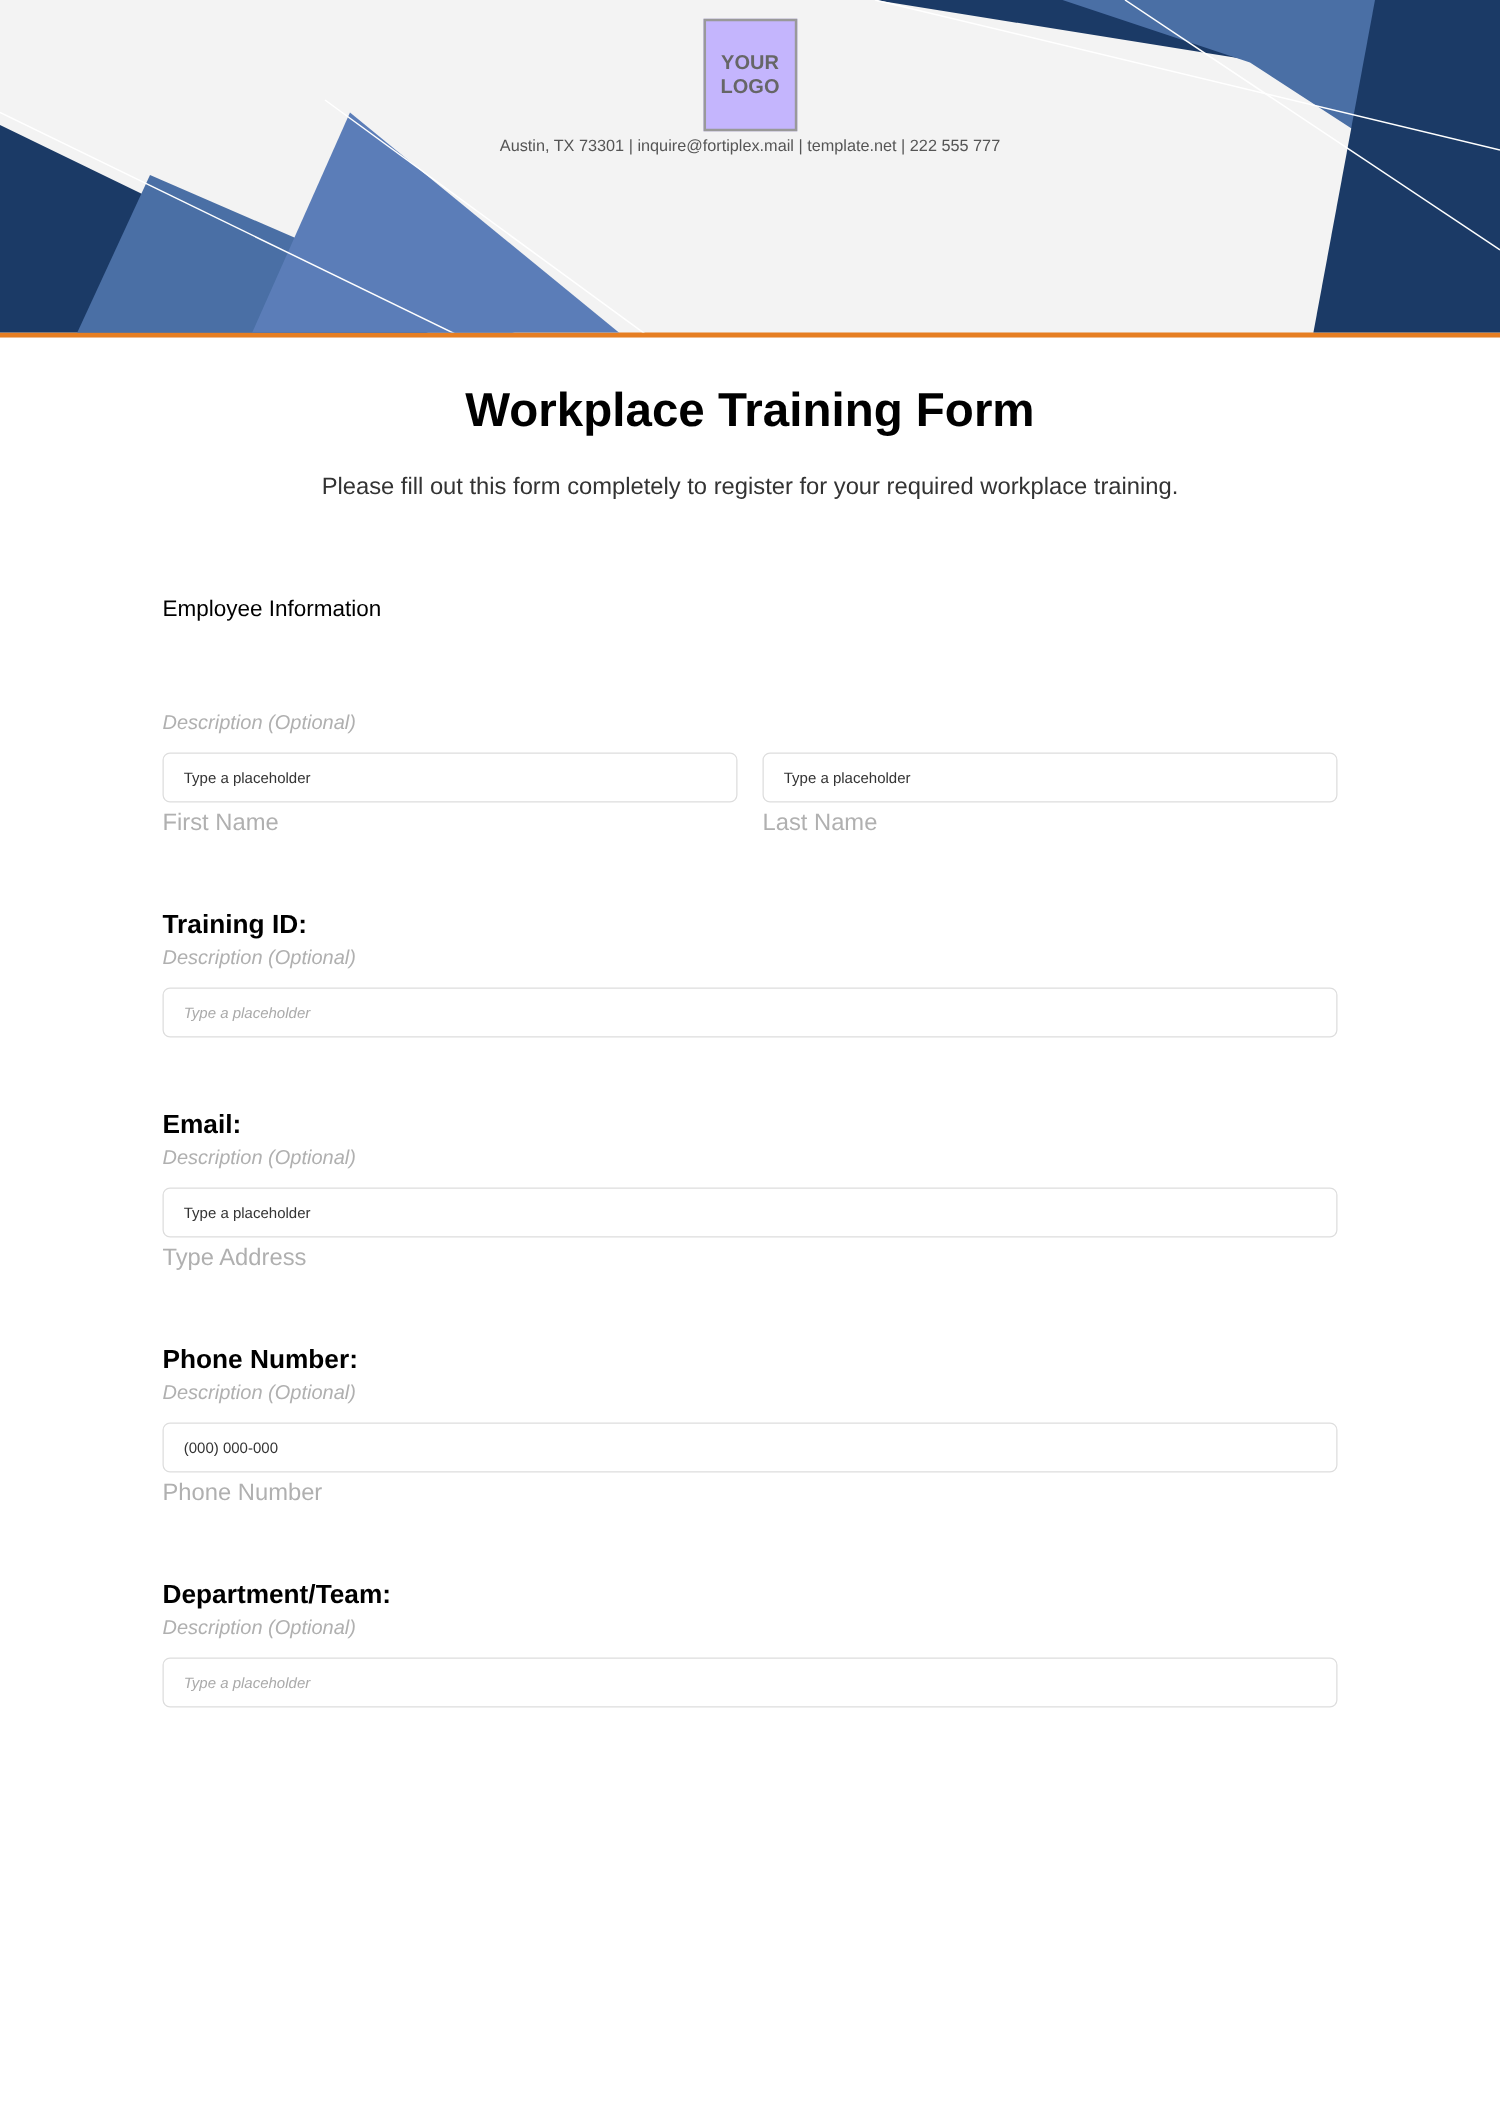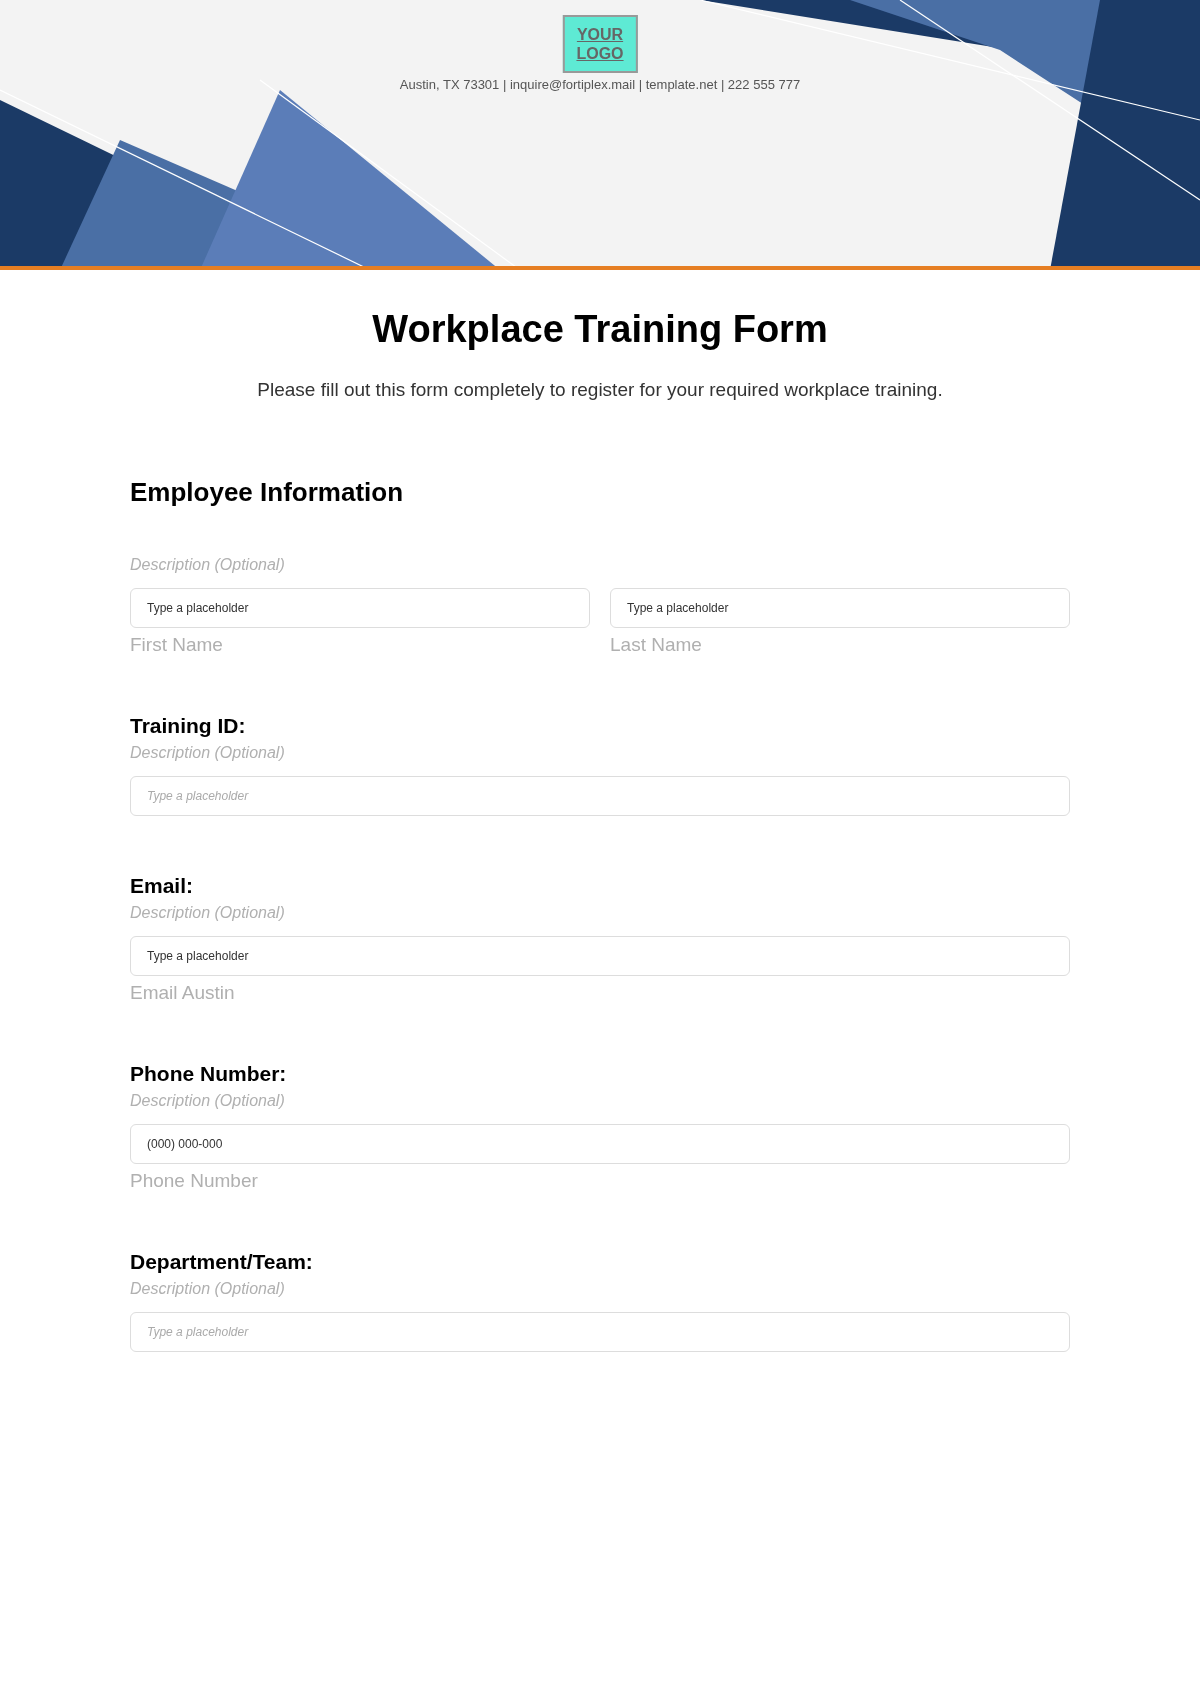--- a/index.html
+++ b/index.html
@@ -26,27 +26,26 @@
       position: absolute;
       left: 50%;
       top: 15px;
       transform: translateX(-50%);
       text-align: center;
       z-index: 5;
     }
     .logo-box {
       display: inline-block;
       border: 2px solid #999;
-      padding: 8px 12px;
+      padding: 24px 12px;
       font-size: 16px;
       font-weight: 600;
       color: #666;
       line-height: 1.2;
-      background: #5eead4;
-      text-decoration: underline;
+      background: #c4b5fd;
     }
     .company-name {
       color: #2d5aa0;
       font-size: 32px;
       font-weight: 700;
       margin-top: 8px;
     }
     .company-info {
       color: #555;
       font-size: 13px;
@@ -67,24 +66,24 @@
       color: #000;
       margin-bottom: 28px;
     }
     .form-description {
       font-size: 19px;
       color: #333;
       text-align: center;
       margin-bottom: 76px;
     }
     .section-heading {
-      font-size: 26px;
-      font-weight: 700;
+      font-size: 18px;
+      font-weight: 400;
       color: #000;
-      margin-bottom: 48px;
+      margin-bottom: 72px;
     }
     .field-group {
       margin-bottom: 58px;
     }
     .field-label {
       font-size: 21px;
       font-weight: 700;
       color: #000;
       margin-bottom: 6px;
     }
@@ -167,21 +166,21 @@
   <div class="field-group">
     <div class="field-label">Training ID:</div>
     <div class="field-description">Description (Optional)</div>
     <input type="text" class="text-input placeholder-italic" placeholder="Type a placeholder" style="">
   </div>
 
   <div class="field-group">
     <div class="field-label">Email:</div>
     <div class="field-description">Description (Optional)</div>
     <input type="text" class="text-input" value="Type a placeholder" style="">
-    <div class="input-sublabel">Email Austin</div>
+    <div class="input-sublabel">Type Address</div>
   </div>
 
   <div class="field-group">
     <div class="field-label">Phone Number:</div>
     <div class="field-description">Description (Optional)</div>
     <input type="text" class="text-input" value="(000) 000-000" style="">
     <div class="input-sublabel">Phone Number</div>
   </div>
 
   <div class="field-group">

